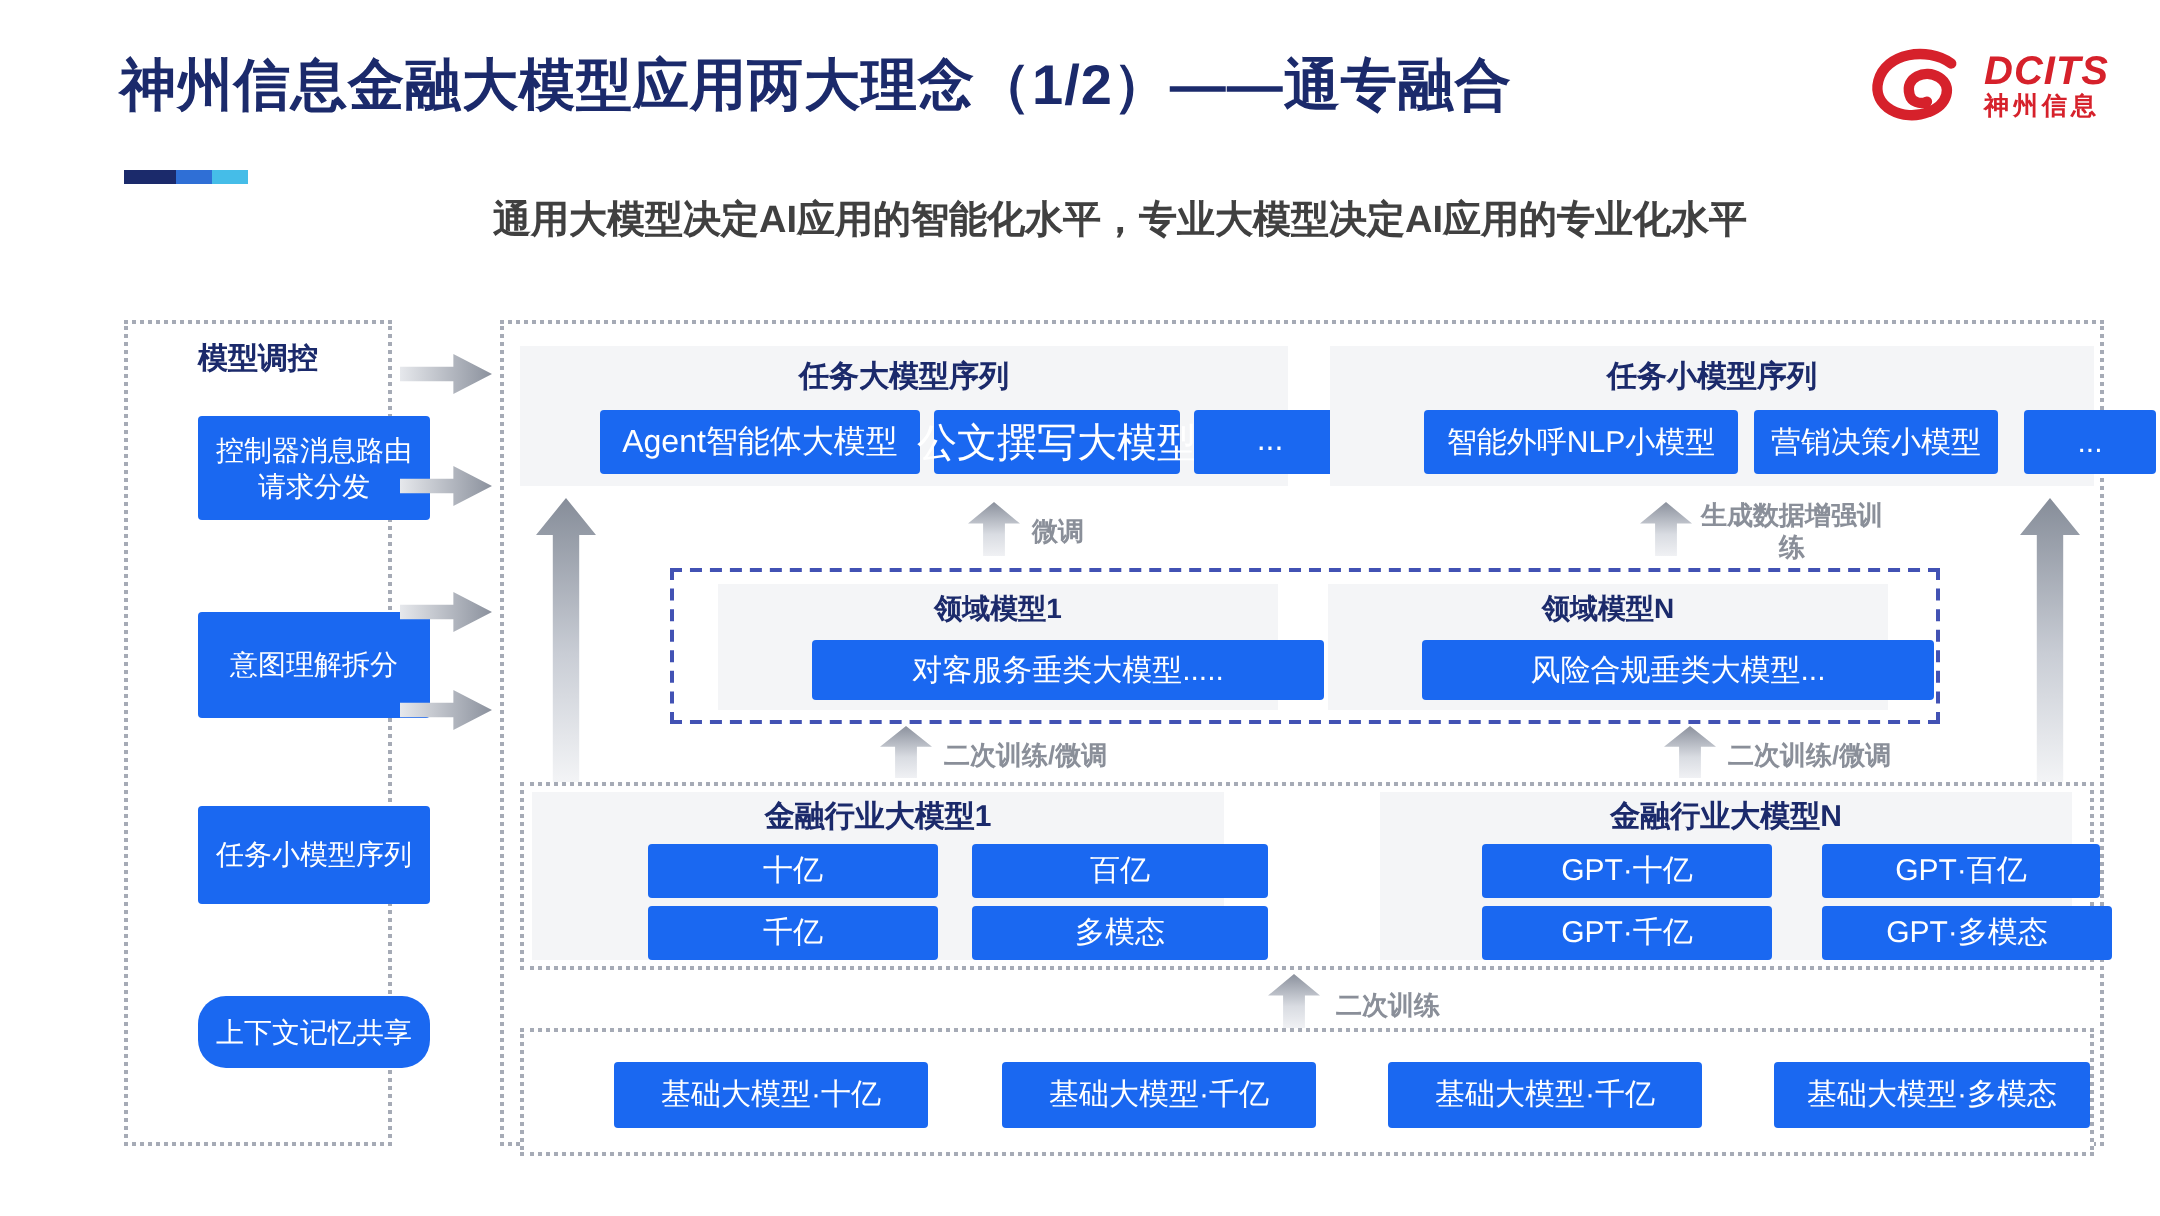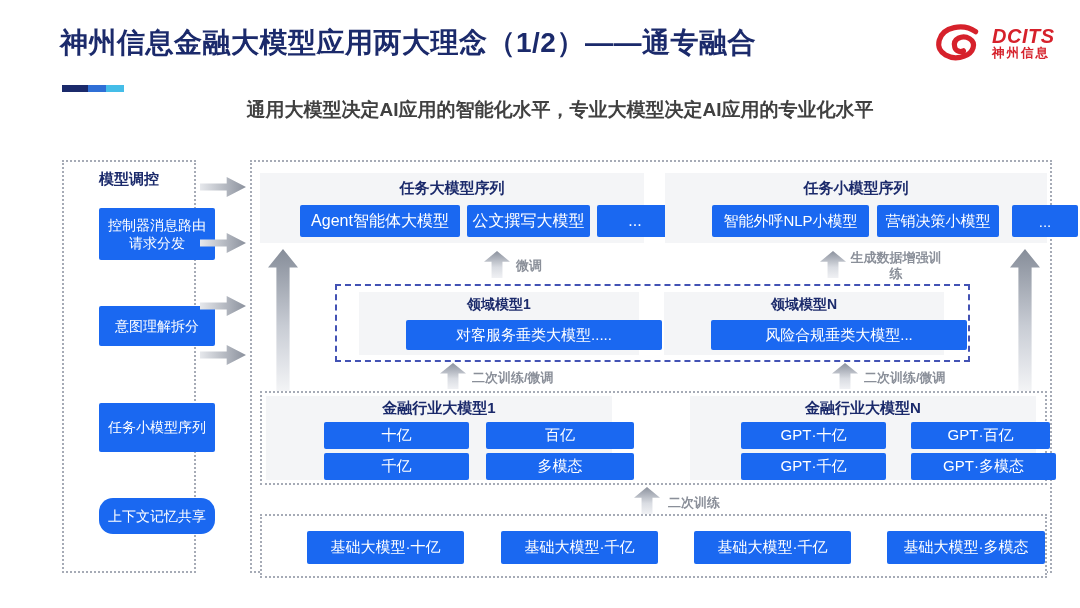--- a/index.html
+++ b/index.html
@@ -81,36 +81,36 @@
     <div class="logo-text">
       <span class="logo-brand">DCITS</span>
       <span class="logo-brand-cn">神州信息</span>
     </div>
   </div>
   <div class="subtitle">通用大模型决定AI应用的智能化水平，专业大模型决定AI应用的专业化水平</div>
 
   <div class="sidebar dotted">
     <div class="sidebar-title">模型调控</div>
     <div class="side-item" style="top:46px;height:52px;">控制器消息路由请求分发</div>
-    <div class="side-item" style="top:144px;height:40px;">意图理解拆分</div>
+    <div class="side-item" style="top:144px;height:53px;">意图理解拆分</div>
     <div class="side-item" style="top:241px;height:49px;">任务小模型序列</div>
     <div class="side-item" style="top:336px;height:36px;border-radius:14px;">上下文记忆共享</div>
   </div>
 
   <div class="arrow-right" style="left:200px;top:177px;"></div>
   <div class="arrow-right" style="left:200px;top:233px;"></div>
   <div class="arrow-right" style="left:200px;top:296px;"></div>
   <div class="arrow-right" style="left:200px;top:345px;"></div>
 
   <div class="main dotted">
 
     <div class="sec" style="left:8px;top:11px;width:384px;height:70px;">
       <div class="hdr" style="top:6px;font-size:15px;">任务大模型序列</div>
       <div class="btn" style="left:5px;top:32px;width:160px;height:32px;font-size:16px;">Agent智能体大模型</div>
-      <div class="btn" style="left:172px;top:32px;width:123px;height:32px;font-size:16px;">公文撰写大模型</div>
+      <div class="btn" style="left:172px;top:32px;width:123px;height:32px;font-size:20px;">公文撰写大模型</div>
       <div class="btn" style="left:302px;top:32px;width:76px;height:32px;font-size:16px;">...</div>
     </div>
 
     <div class="sec" style="left:413px;top:11px;width:382px;height:70px;">
       <div class="hdr" style="top:6px;font-size:15px;">任务小模型序列</div>
       <div class="btn" style="left:12px;top:32px;width:157px;height:32px;font-size:15px;">智能外呼NLP小模型</div>
       <div class="btn" style="left:177px;top:32px;width:122px;height:32px;font-size:15px;">营销决策小模型</div>
       <div class="btn" style="left:312px;top:32px;width:66px;height:32px;font-size:15px;">...</div>
     </div>
 

